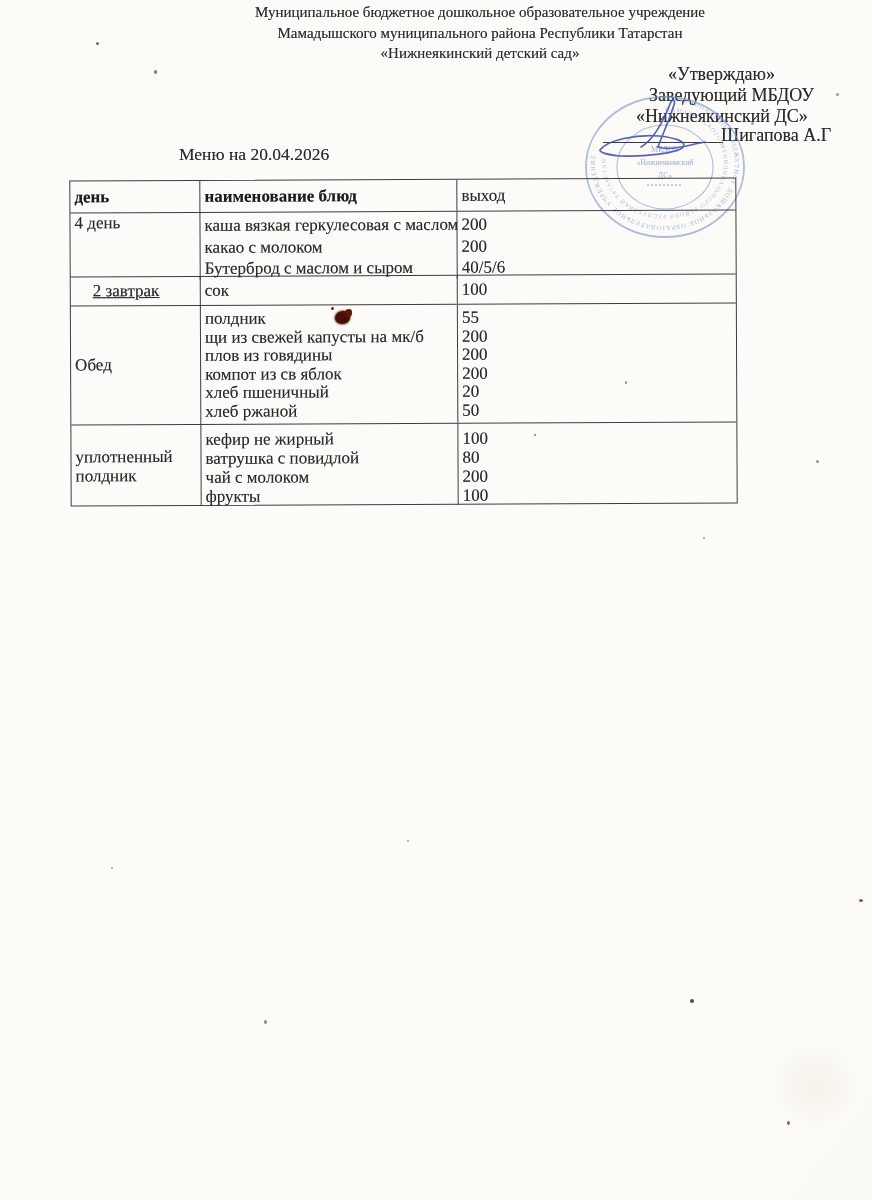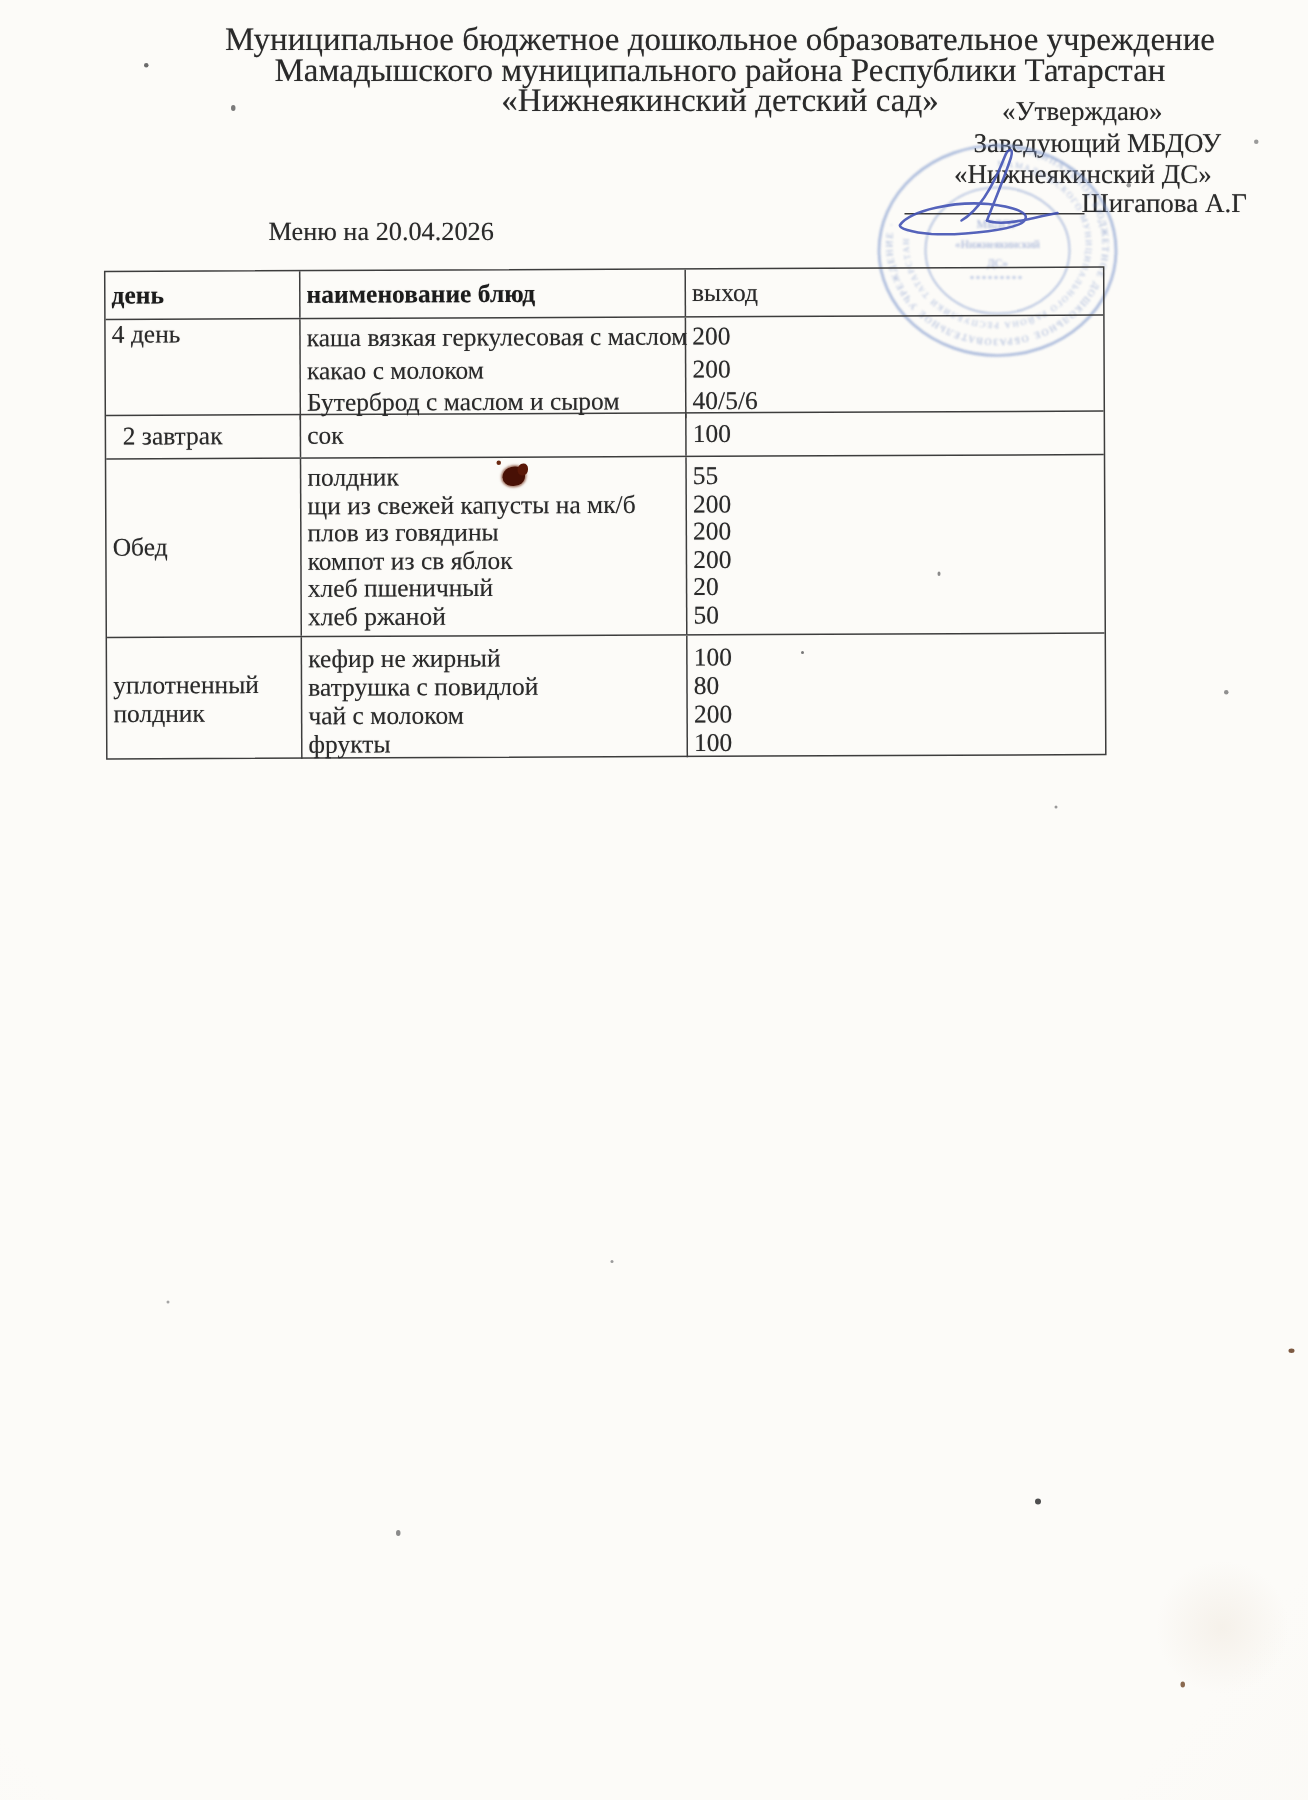--- a/index.html
+++ b/index.html
@@ -7,41 +7,41 @@
     width:872px;height:1200px;position:relative;overflow:hidden;
     background:
       radial-gradient(ellipse 120% 120% at 45% 40%, rgba(255,255,255,0) 60%, rgba(238,233,224,.35) 100%),
       #fcfbf8;
     font-family:"Liberation Serif","DejaVu Serif",serif;
     color:#262626;
   }
   .abs{position:absolute;}
   
   .ink{color:#2a2a2a;text-shadow:0 0 .5px rgba(60,60,60,.55);}
-  .org-block{left:90px;top:16px;width:780px;text-align:center;font-size:22px;line-height:20.5px;}
+  .org-block{left:90px;top:2px;width:780px;text-align:center;font-size:15px;line-height:20.5px;}
   .appr{font-size:18px;white-space:nowrap;}
   .menu-title{left:179px;top:144px;font-size:17.5px;white-space:nowrap;}
 
   
   #menu-table{
     left:70px;top:179px;width:667px;
     border:1.6px solid #3d3d3d;box-sizing:border-box;
     transform:rotate(-0.25deg);transform-origin:50% 50%;
     background:transparent;z-index:3;
   }
   .trow{display:grid;grid-template-columns:130px 257px 280px;box-sizing:border-box;}
   .trow + .trow{border-top:1.5px solid #3d3d3d;}
   .tcell{box-sizing:border-box;padding:0 0 0 4px;overflow:visible;white-space:nowrap;
          display:flex;flex-direction:column;font-size:17px;}
   .tcell.c1,.tcell.c2{border-right:1.5px solid #3d3d3d;}
   .v-top{justify-content:flex-start;}
   .v-mid{justify-content:center;}
   .hdr .tcell{justify-content:center;}
   .hdr .c1,.hdr .c2{font-weight:bold;color:#1c1c1c;}
-  .indent{padding-left:11px;}
+  .indent{padding-left:22px;text-decoration:underline;}
 
   
   #stamp-svg{left:575px;top:90px;z-index:2;}
   #signature-svg{left:555px;top:92px;z-index:4;}
   .sig-underline{left:603px;top:142px;width:120px;height:1.4px;background:#3a3a3a;z-index:3;}
 
   
   .blot{border-radius:60% 45% 55% 50%;}
   .speck{border-radius:50%;}
 </style>

